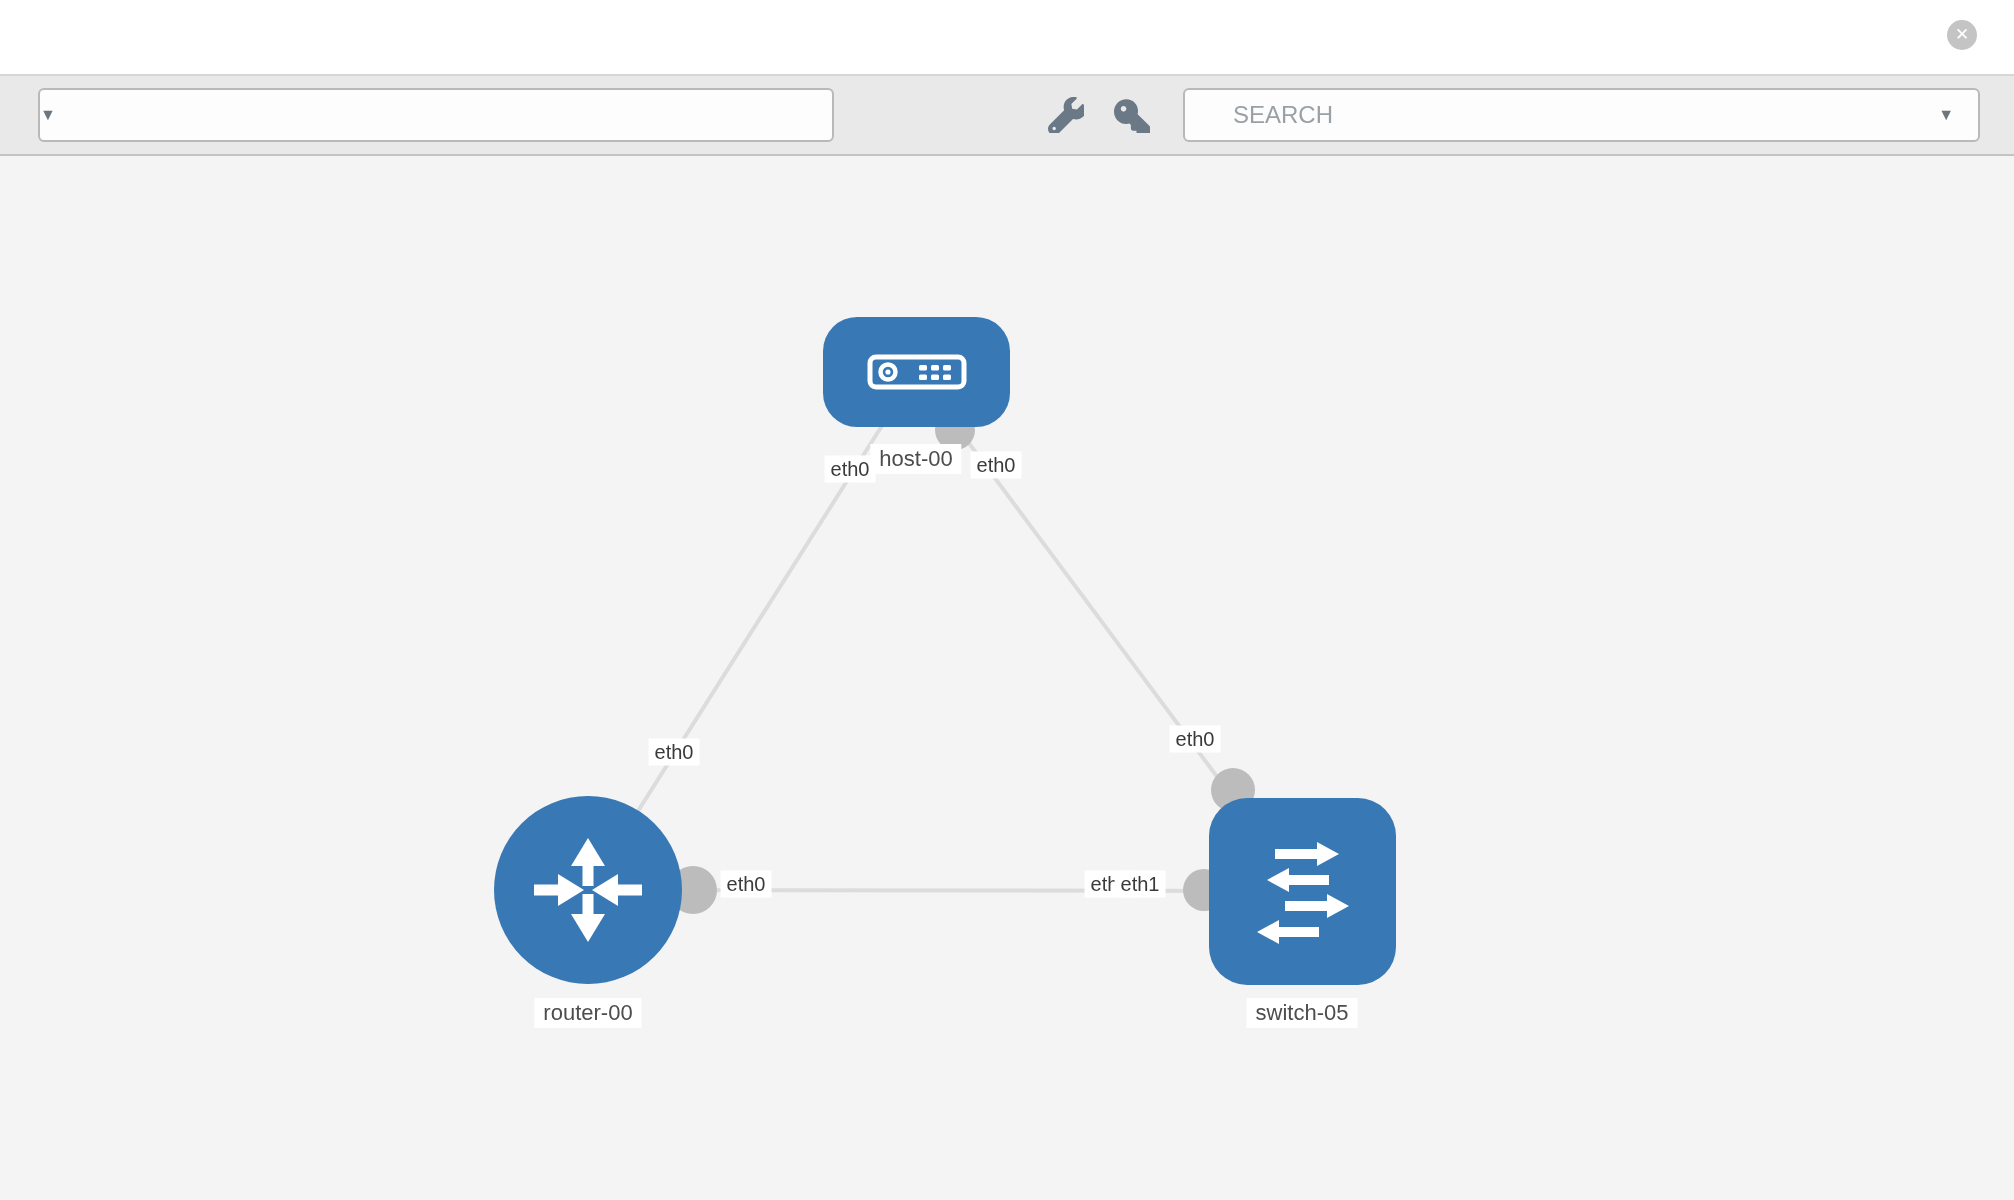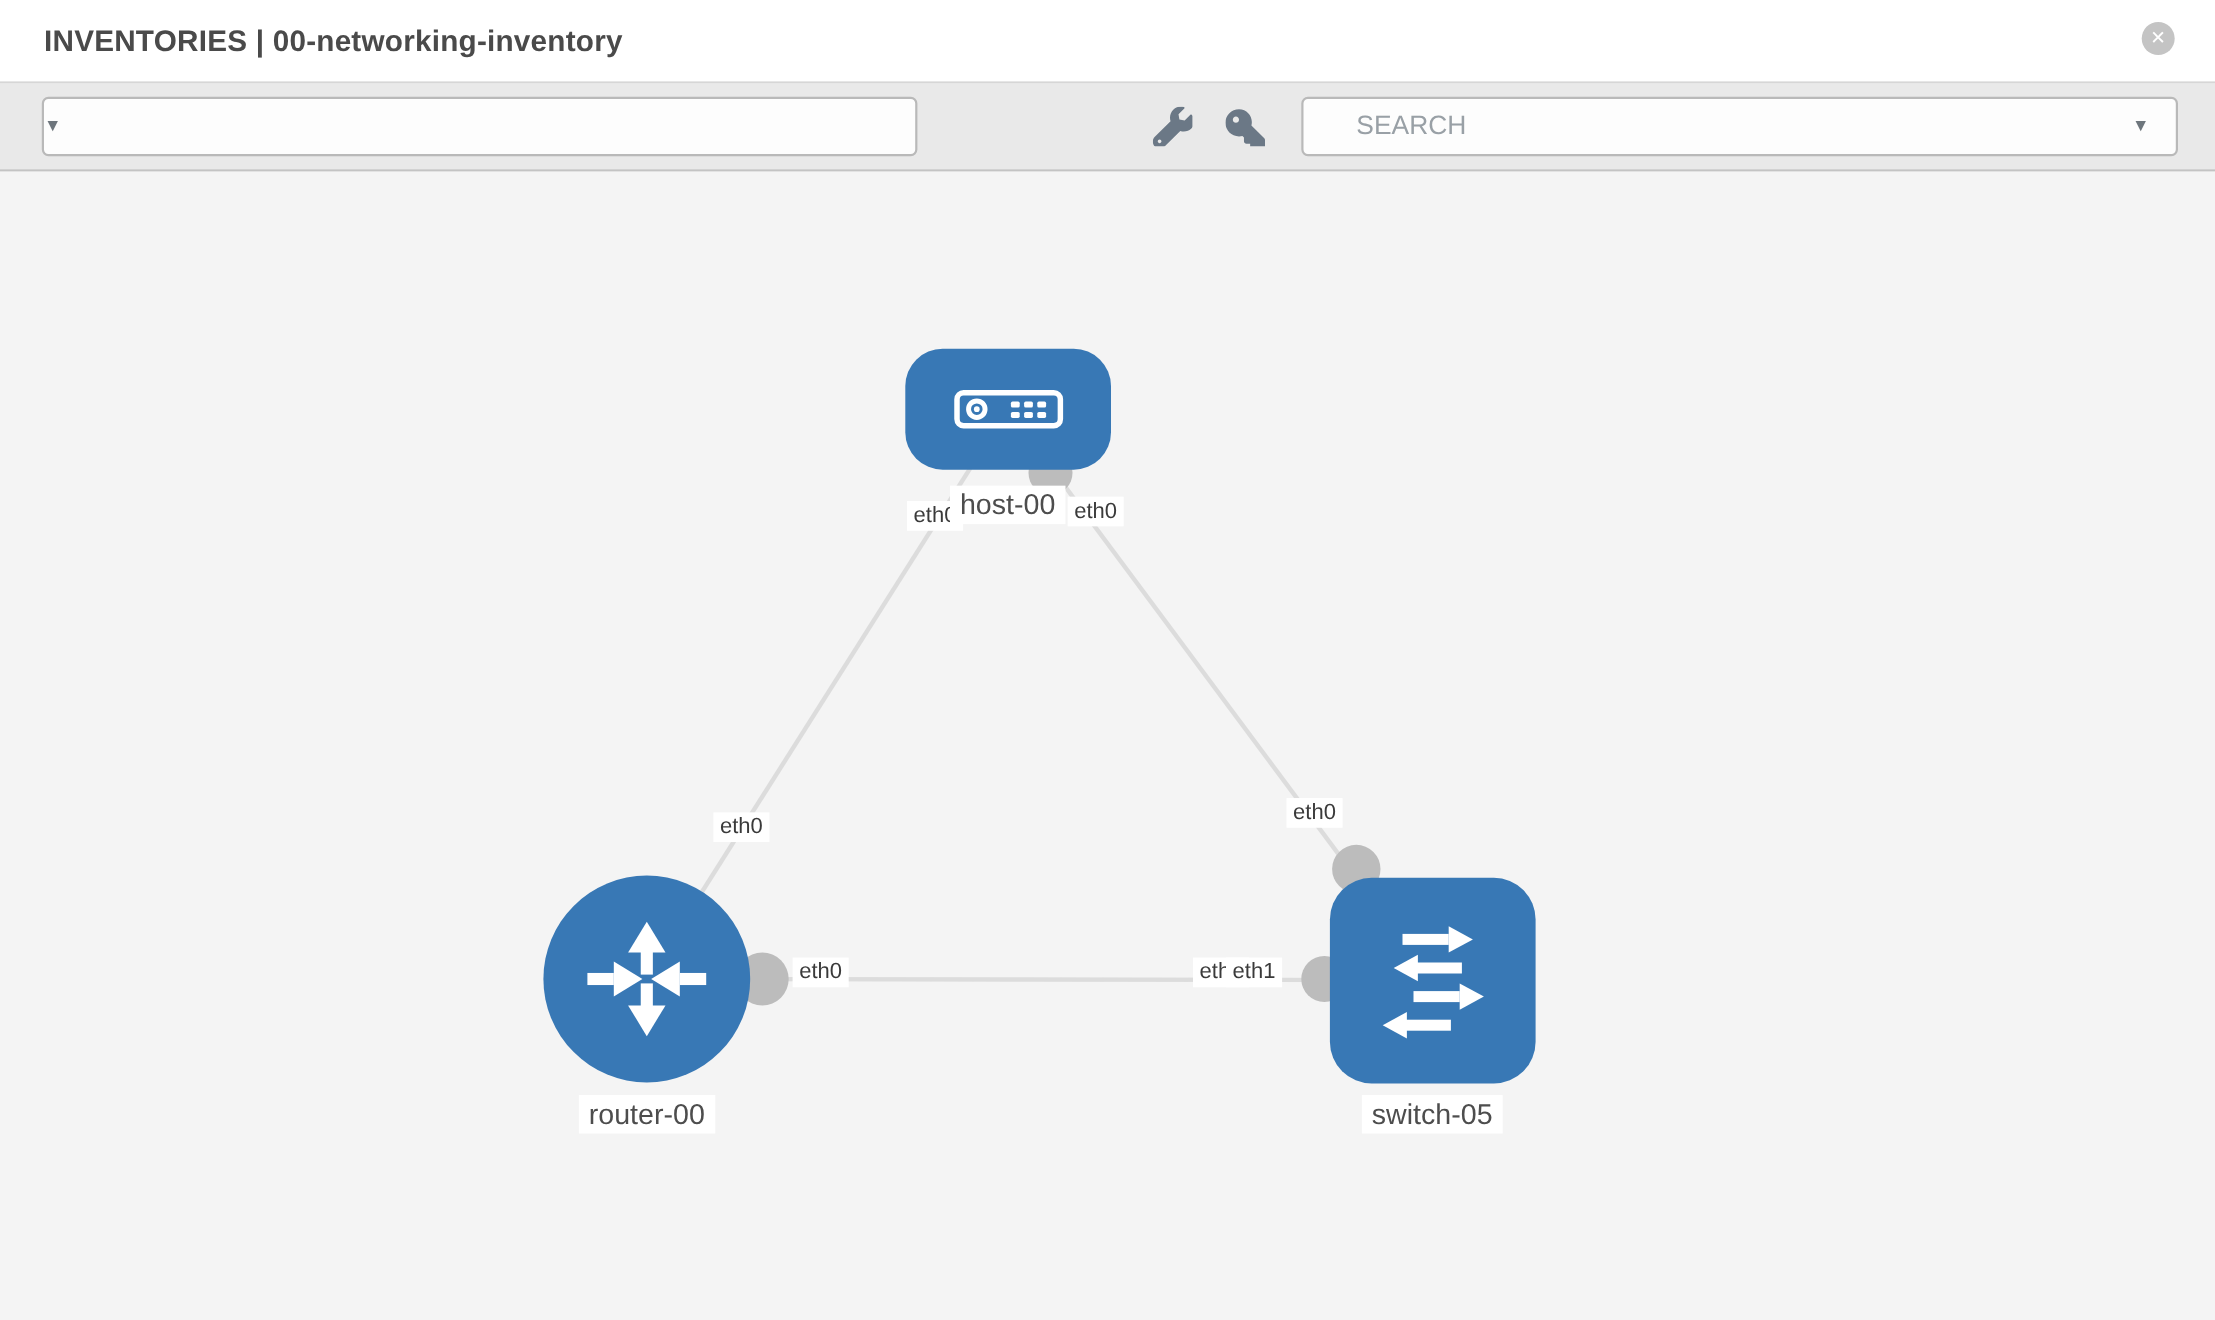--- a/index.html
+++ b/index.html
@@ -33,42 +33,41 @@
   .canvas{position:relative;height:1044px;background:#f4f4f4;overflow:hidden;}
   .links-layer{position:absolute;left:0;top:0;width:2014px;height:1044px;z-index:1;}
 
   .node{position:absolute;background:#3878b5;z-index:3;display:flex;align-items:center;
     justify-content:center;cursor:pointer;}
   .node-host{left:823px;top:161px;width:187px;height:110px;border-radius:34px;}
   .node-router{left:494px;top:640px;width:188px;height:188px;border-radius:50%;}
   .node-switch{left:1209px;top:642px;width:187px;height:187px;border-radius:38px;}
 
   .node-label{position:absolute;z-index:4;transform:translate(-50%,-50%);background:#ffffff;
-    color:#4d4d4d;font-size:26px;padding:2px 9px;white-space:nowrap;text-align:center;}
+    color:#4d4d4d;font-size:22px;padding:2px 9px;white-space:nowrap;text-align:center;}
   .lab-host{left:916px;top:303px;}
   .lab-router{left:588px;top:857px;}
   .lab-switch{left:1302px;top:857px;}
 
   .if-label{position:absolute;z-index:2;transform:translate(-50%,-50%);background:#ffffff;
     color:#3a3a3a;font-size:20px;padding:2px 6px;white-space:nowrap;}
   .if1{left:850px;top:313px;}
   .if2{left:996px;top:309px;}
   .if3{left:674px;top:596px;}
   .if4{left:1195px;top:583px;}
   .if5{left:746px;top:728px;}
   .if6{left:1110px;top:728px;}
   .if7{left:1140px;top:728px;}
 
   .node-icon svg{display:block;}
 </style>
 </head>
 <body>
 
 <div class="header">
-  <div class="page-title">INVENTORIES | 00-networking-inventory</div>
   <div class="close-btn">
     <span>✕</span>
   </div>
 </div>
 
 <div class="toolbar">
 
   <div class="select-box actions-box">
     <span class="caret">▼</span>
   </div>

